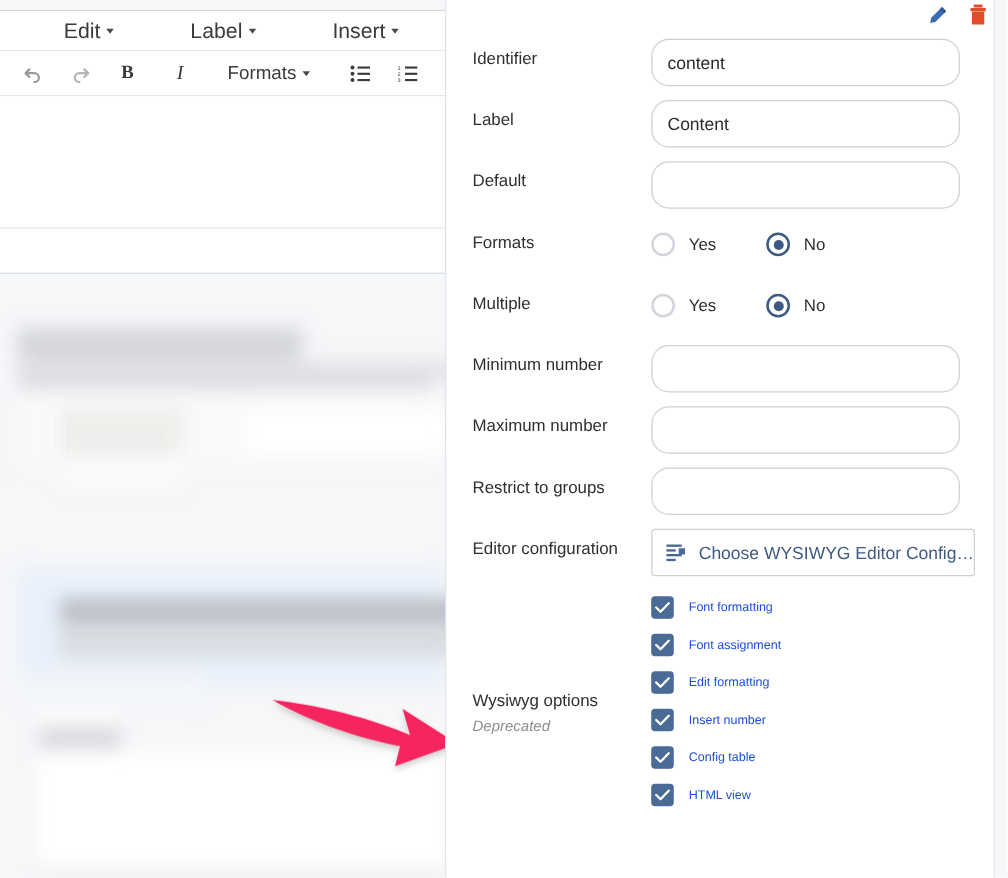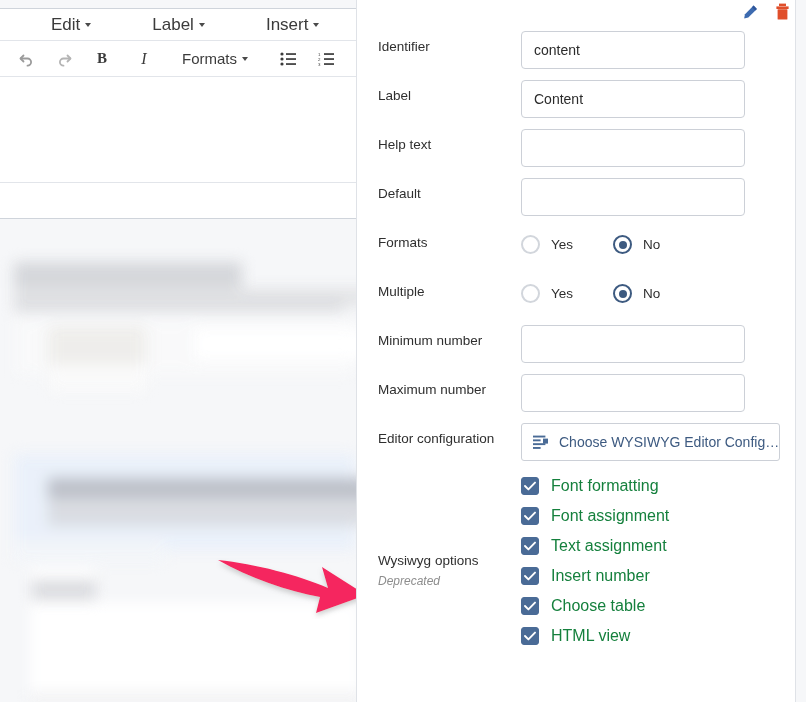--- a/index.html
+++ b/index.html
@@ -176,29 +176,29 @@
     margin-top: 4px;
   }
   .form-control {
     flex: 1;
     padding-top: 5px;
     padding-right: 17px;
   }
 
   .text-input {
     display: block;
-    width: 224px;
+    width: 247px;
     height: 38px;
     padding: 0 12px;
     font-size: 14px;
     font-family: "Liberation Sans", sans-serif;
     color: #2b2b2b;
     background: #ffffff;
     border: 1px solid #ccd0d7;
-    border-radius: 4px;
+    border-radius: 14px;
     outline: none;
   }
 
   
   .radio-group {
     display: flex;
     align-items: center;
     padding-top: 8px;
     text-align: right;
   }
@@ -271,22 +271,22 @@
     flex: none;
     display: flex; align-items: center; justify-content: center;
   }
   .check-item.checked .check-box {
     background: #4a6b96;
     border-color: #4a6b96;
   }
   .check-item.checked .check-box svg { display: block; }
   .check-box svg { display: none; }
   .check-label {
-    font-size: 16px;
-    color: #15803d;
+    font-size: 10px;
+    color: #1d4ed8;
   }
 </style>
 </head>
 <body>
 
 <div id="root">
 
   <div id="bg-app">
 
     <div class="editor-shell">
@@ -424,26 +424,20 @@
         </div>
       </div>
 
       <div class="form-row">
         <div class="form-label">Label</div>
         <div class="form-control">
           <input class="text-input" type="text" value="Content" style="">
         </div>
       </div>
 
-      <div class="form-row">
-        <div class="form-label">Help text</div>
-        <div class="form-control">
-          <input class="text-input" type="text" value="" style="">
-        </div>
-      </div>
 
       <div class="form-row">
         <div class="form-label">Default</div>
         <div class="form-control">
           <input class="text-input" type="text" value="" style="">
         </div>
       </div>
 
       <div class="form-row">
         <div class="form-label">Formats</div>
@@ -484,20 +478,26 @@
         </div>
       </div>
 
       <div class="form-row">
         <div class="form-label">Maximum number</div>
         <div class="form-control">
           <input class="text-input" type="text" value="" style="">
         </div>
       </div>
 
+      <div class="form-row">
+        <div class="form-label">Restrict to groups</div>
+        <div class="form-control">
+          <input class="text-input" type="text" value="" style="">
+        </div>
+      </div>
 
       <div class="form-row">
         <div class="form-label">Editor configuration</div>
         <div class="form-control">
           <div class="choose-btn">
             <span class="cb-icon">
               <svg width="17" height="15" viewBox="0 0 17 15" aria-hidden="true">
                 <rect x="0" y="0.6" width="12.4" height="1.9" fill="#4a6b96"></rect>
                 <rect x="0" y="4.4" width="7.6" height="1.9" fill="#4a6b96"></rect>
                 <rect x="0" y="8.2" width="12.4" height="1.9" fill="#4a6b96"></rect>
@@ -535,39 +535,39 @@
               </span>
               <span class="check-label">Font assignment</span>
             </div>
 
             <div class="check-item checked">
               <span class="check-box">
                 <svg width="12" height="10" viewBox="0 0 12 10">
                     <path d="M1 5 L4.4 8.4 L11 1.6" fill="none" stroke="#ffffff" stroke-width="1.9" stroke-linecap="round" stroke-linejoin="round"></path>
                   </svg>
               </span>
-              <span class="check-label">Text assignment</span>
+              <span class="check-label">Edit formatting</span>
             </div>
 
             <div class="check-item checked">
               <span class="check-box">
                 <svg width="12" height="10" viewBox="0 0 12 10">
                     <path d="M1 5 L4.4 8.4 L11 1.6" fill="none" stroke="#ffffff" stroke-width="1.9" stroke-linecap="round" stroke-linejoin="round"></path>
                   </svg>
               </span>
               <span class="check-label">Insert number</span>
             </div>
 
             <div class="check-item checked">
               <span class="check-box">
                 <svg width="12" height="10" viewBox="0 0 12 10">
                     <path d="M1 5 L4.4 8.4 L11 1.6" fill="none" stroke="#ffffff" stroke-width="1.9" stroke-linecap="round" stroke-linejoin="round"></path>
                   </svg>
               </span>
-              <span class="check-label">Choose table</span>
+              <span class="check-label">Config table</span>
             </div>
 
             <div class="check-item checked">
               <span class="check-box">
                 <svg width="12" height="10" viewBox="0 0 12 10">
                     <path d="M1 5 L4.4 8.4 L11 1.6" fill="none" stroke="#ffffff" stroke-width="1.9" stroke-linecap="round" stroke-linejoin="round"></path>
                   </svg>
               </span>
               <span class="check-label">HTML view</span>
             </div>

